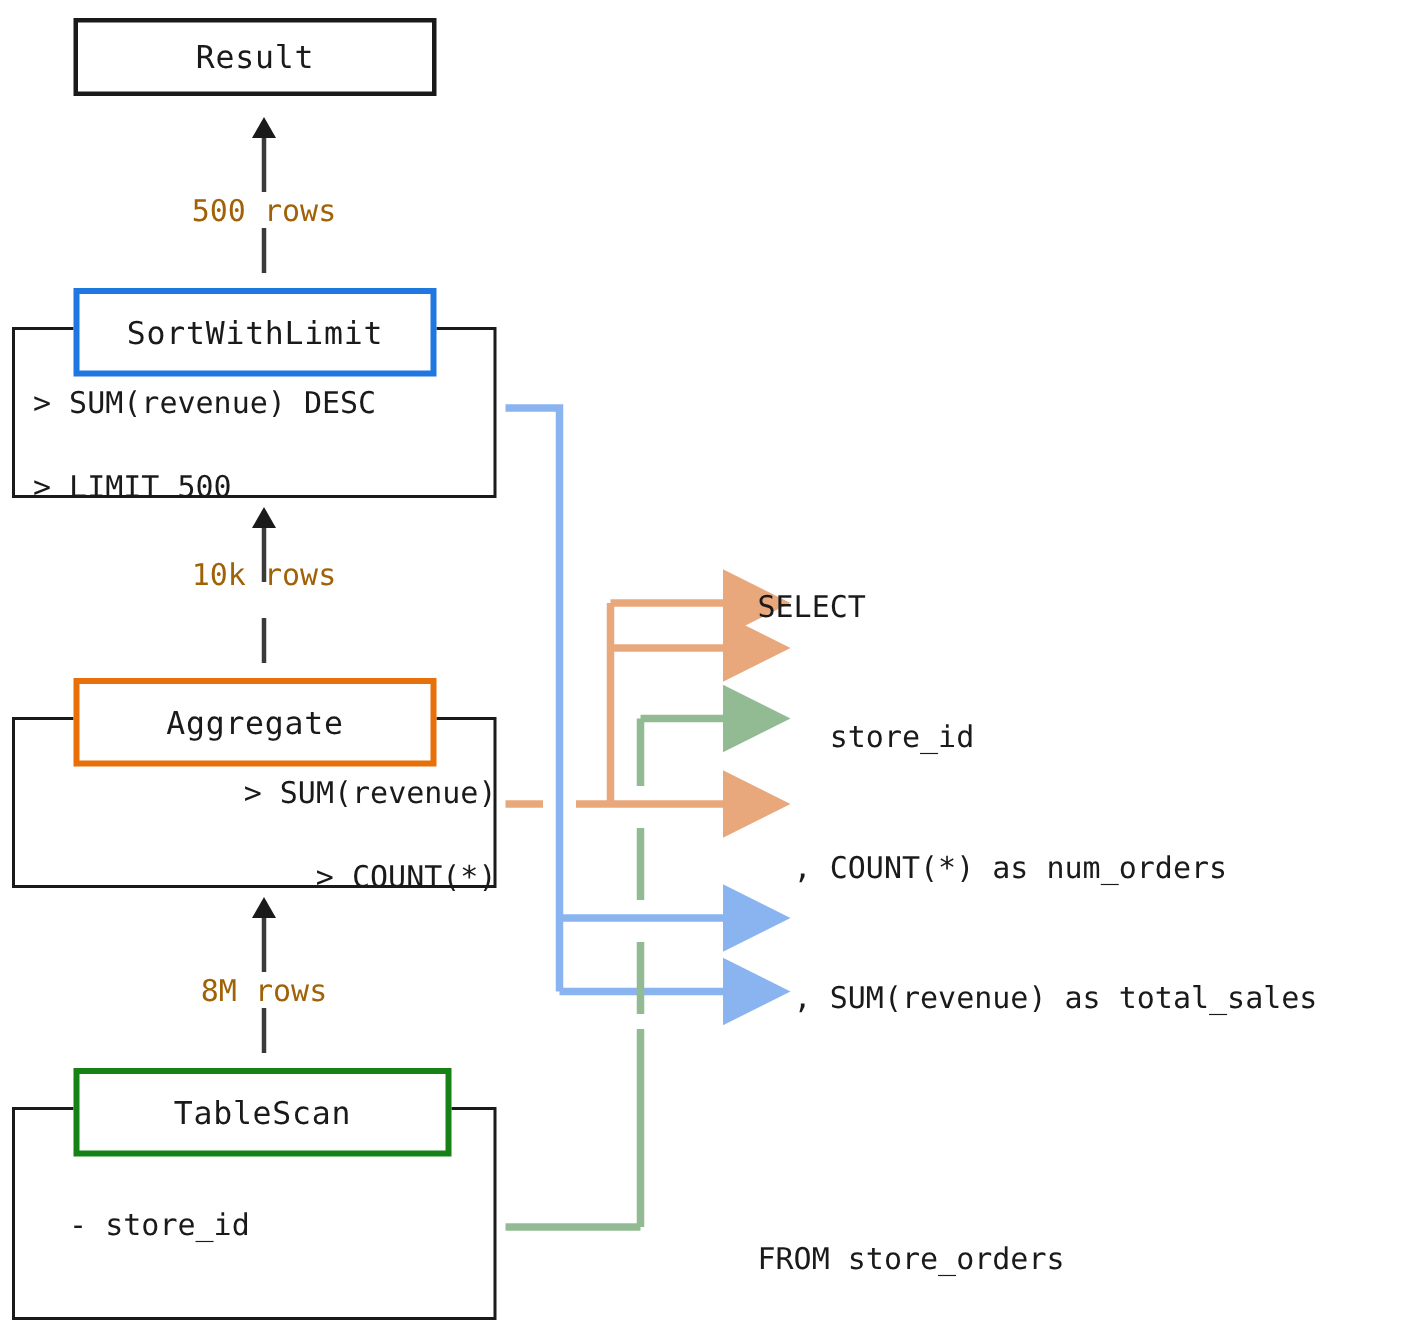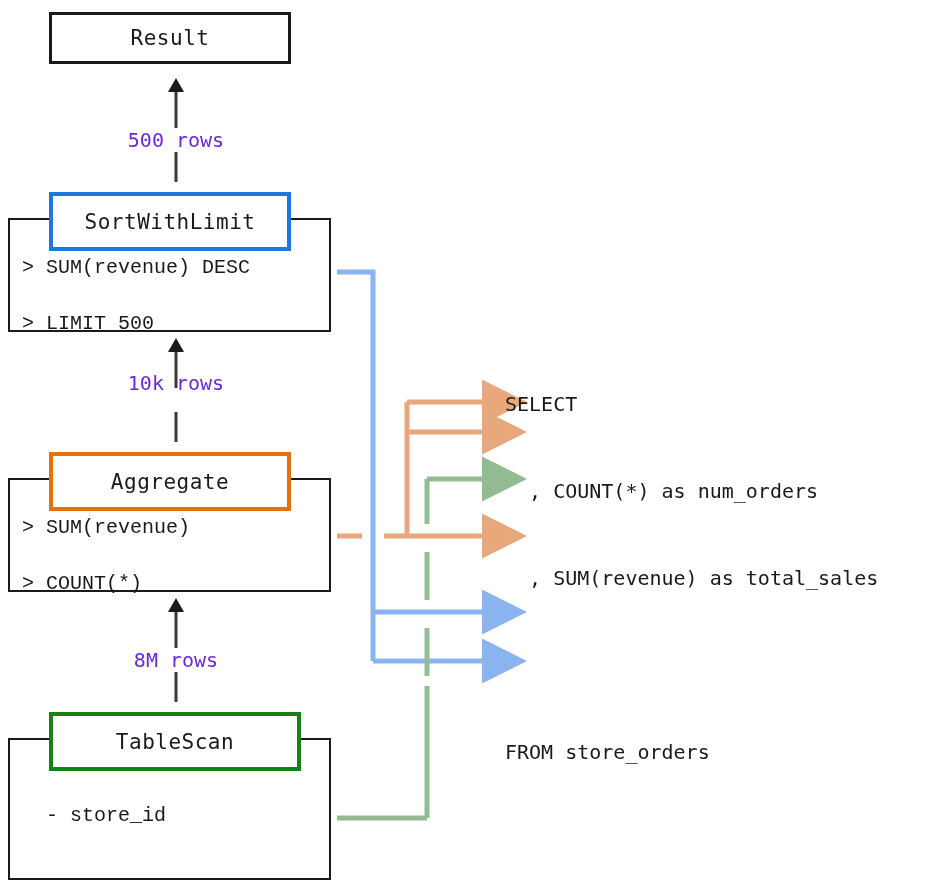--- a/index.html
+++ b/index.html
@@ -61,28 +61,27 @@
 
   .node-lines {
     position: absolute;
     left: 0;
     box-sizing: border-box;
     padding-left: 14px;
     font-size: 20px;
     line-height: 28px;
     color: #1a1a1a;
     white-space: pre;
-    font-family: Liberation Mono, monospace;
   }
 
   
   .rowlabel {
     position: absolute;
     font-size: 20px;
-    color: #6d28d9;
+    color: #a16207;
     white-space: pre;
     text-align: center;
   }
 
   
   .sql {
     position: absolute;
     left: 505px;
     font-size: 20px;
     line-height: 29px;
@@ -162,21 +161,21 @@
     <div class="node-head head-black" style="left:49px; top:0; width:242px; height:52px; border-width:3px;">Result</div>
   </div>
 
   <div class="node" style="left:0; top:192px; width:340px; height:124px;">
     <div class="node-body" style="left:8px; top:26px; width:323px; height:114px;"></div>
     <div class="node-head head-blue" style="left:49px; top:0; width:242px; height:59px;">SortWithLimit</div>
     <div class="node-lines" style="left:8px; top:62px; width:323px;"><span style="display: block;">&gt; SUM(revenue) DESC</span>
 <span style="display: block;">&gt; LIMIT 500</span></div>
   </div>
 
-  <div class="node" style="left:0; top:452px; width:340px; height:156px;">
+  <div class="node" style="left:0; top:452px; width:340px; height:156px;text-align:right;">
     <div class="node-body" style="left:8px; top:26px; width:323px; height:114px;"></div>
     <div class="node-head head-orange" style="left:49px; top:0; width:242px; height:59px;">Aggregate</div>
     <div class="node-lines" style="left:8px; top:62px; width:323px;"><span style="display: block;">&gt; SUM(revenue)</span>
 <span style="display: block;">&gt; COUNT(*)</span></div>
   </div>
 
   <div class="node" style="left:0; top:712px; width:340px; height:168px;">
     <div class="node-body" style="left:8px; top:26px; width:323px; height:142px;"></div>
     <div class="node-head head-green" style="left:49px; top:0; width:252px; height:59px;">TableScan</div>
     <div class="node-lines" style="left:8px; top:62px; width:323px;">
@@ -185,20 +184,21 @@
   </div>
 
   <div class="rowlabel" style="left:76px; top:128px; width:200px;">500 rows</div>
 
   <div class="rowlabel" style="left:76px; top:371px; width:200px;">10k rows</div>
 
   <div class="rowlabel" style="left:76px; top:648px; width:200px;">8M rows</div>
 
   <div class="sql" style="top:332px;">
     <div class="sql-line">SELECT</div>
+    <div class="sql-line">    store_id</div>
     <div class="sql-line">  , COUNT(*) as num_orders</div>
     <div class="sql-line">  , SUM(revenue) as total_sales</div>
     <div class="sql-line"></div>
     <div class="sql-line">FROM store_orders</div>
     
     
     
     
     
     

